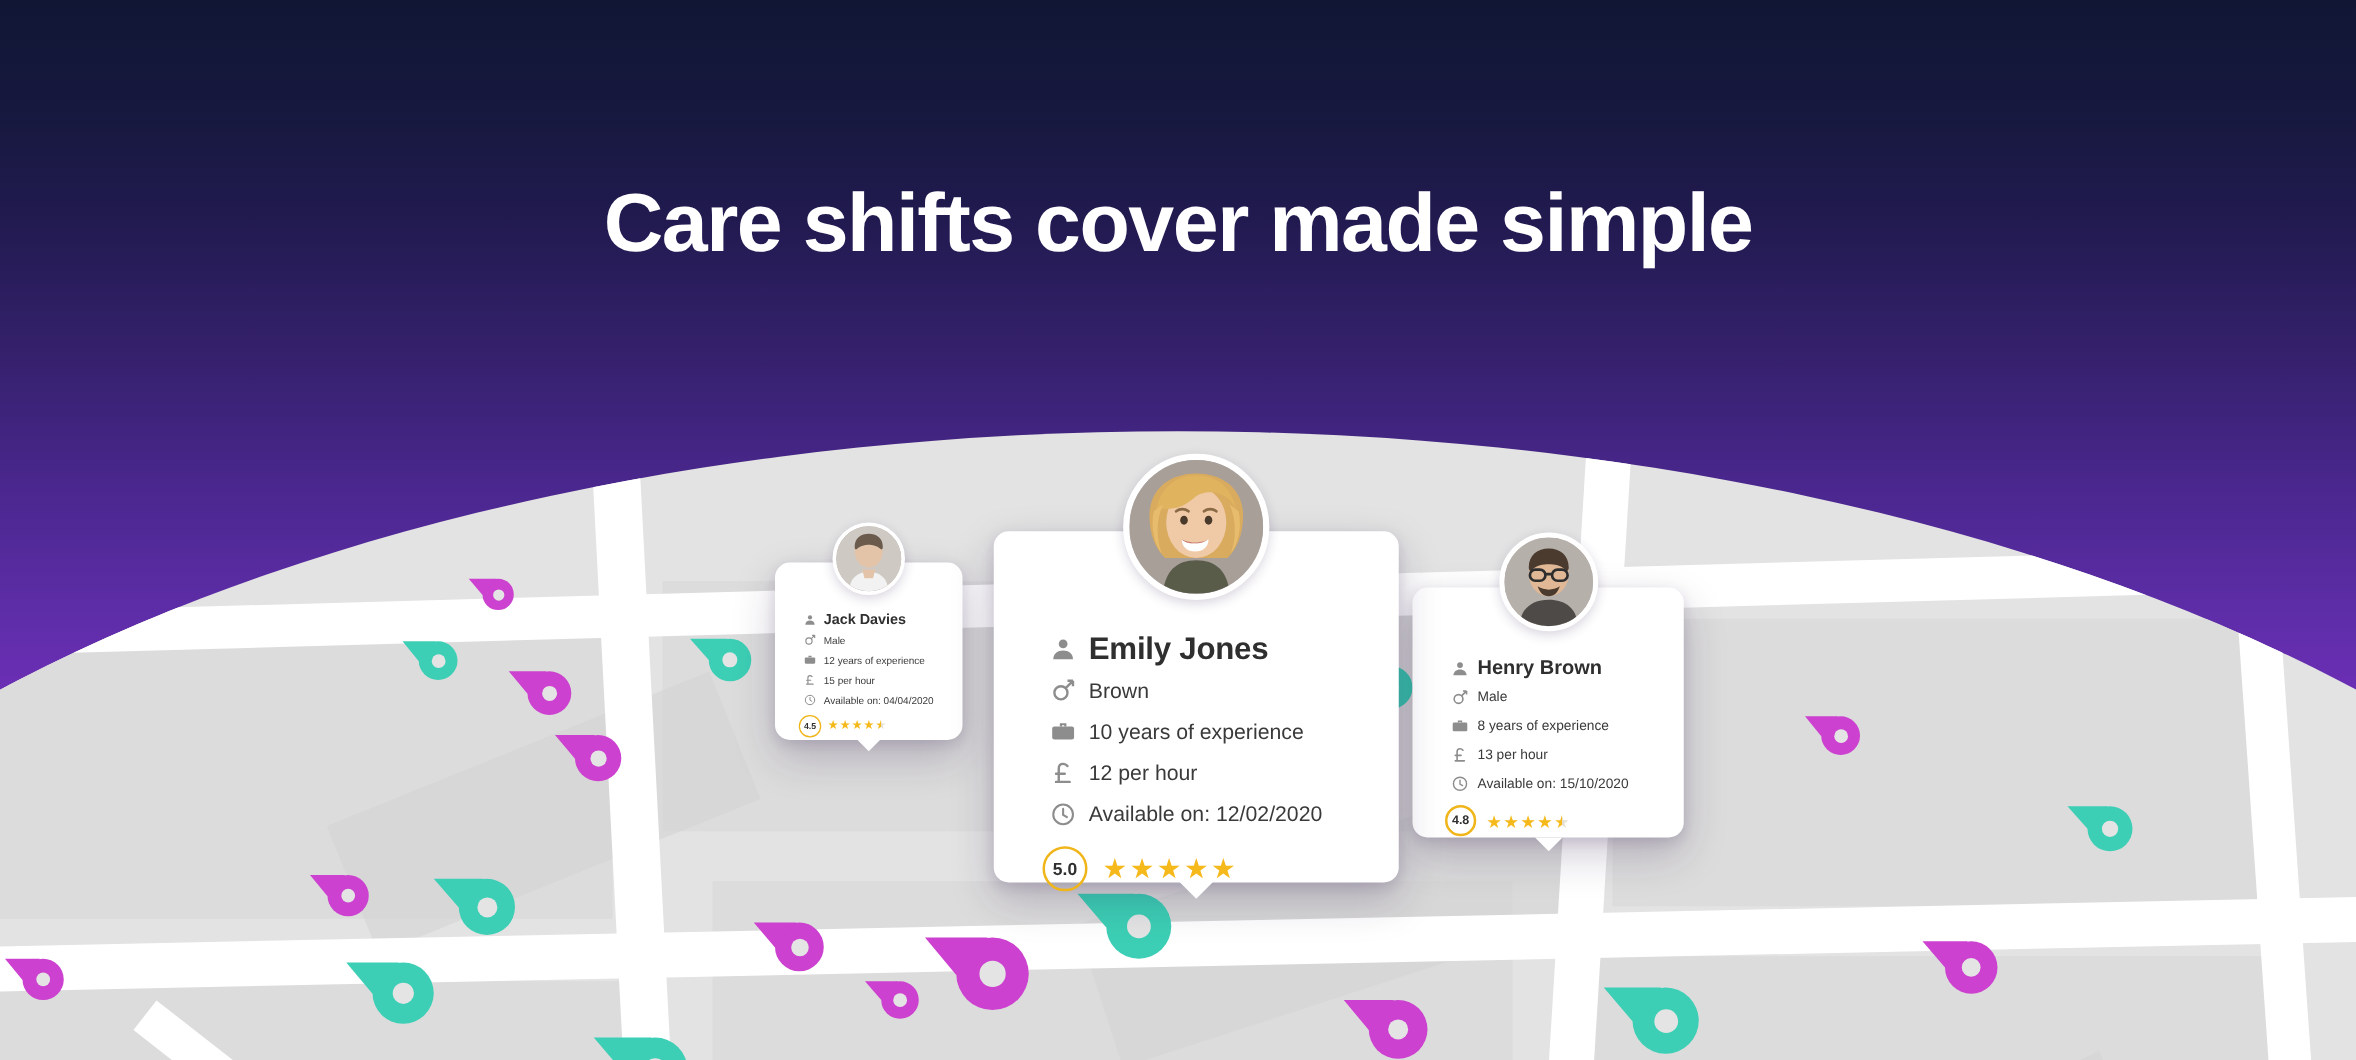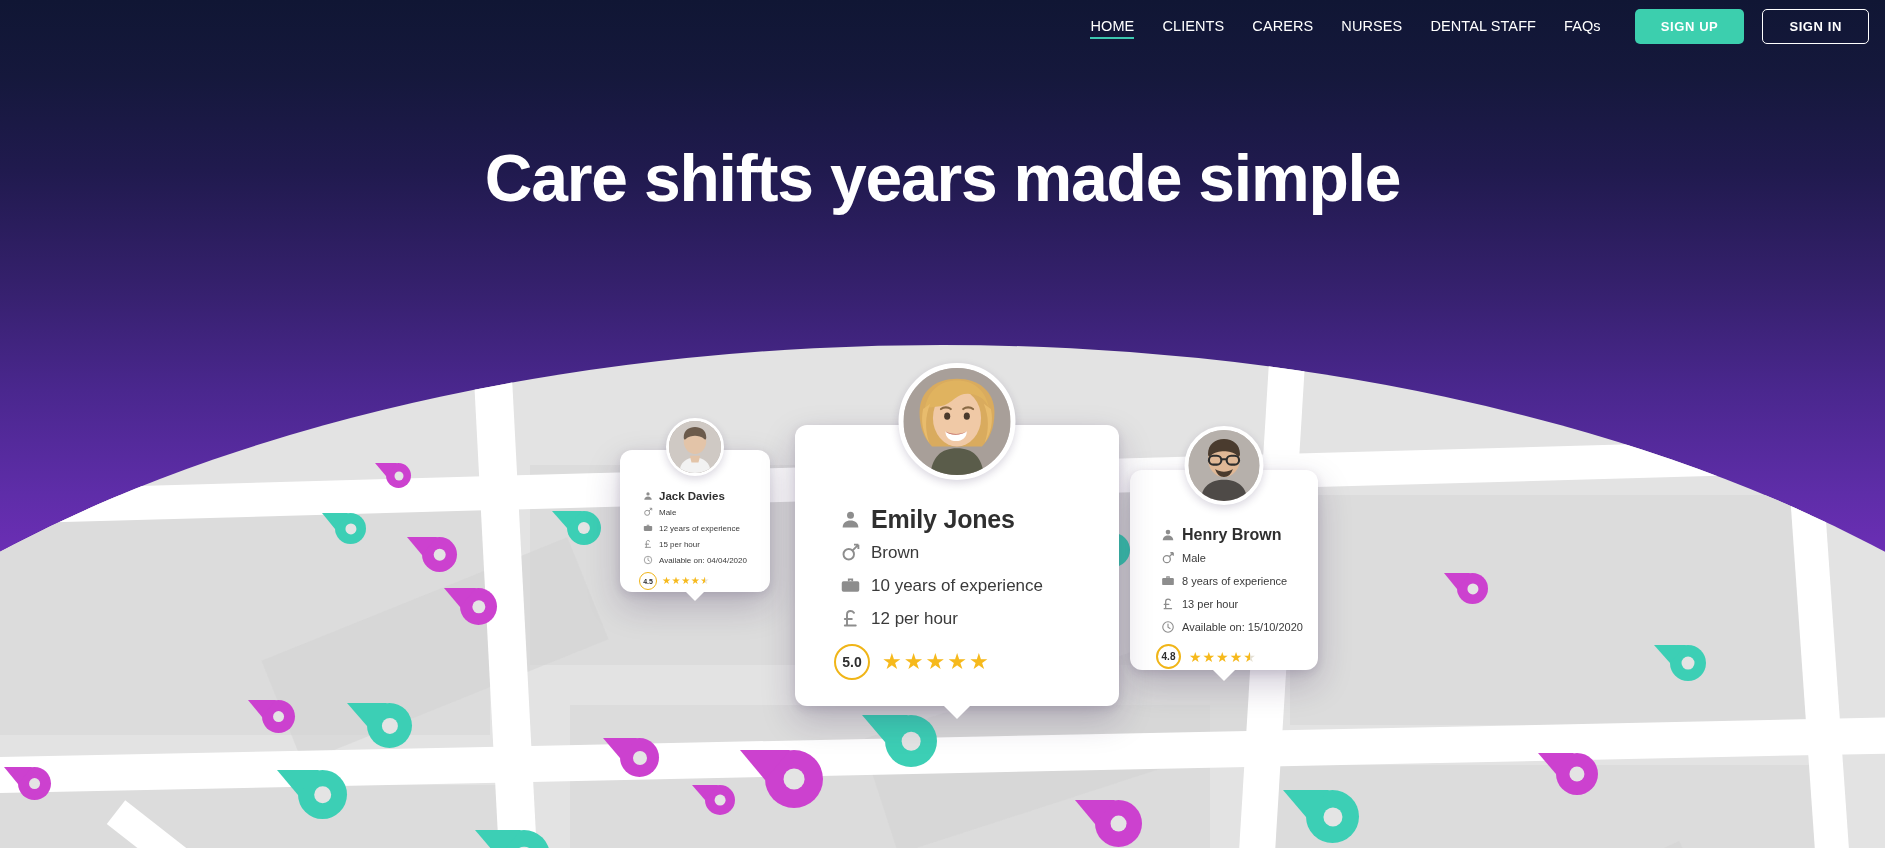--- a/index.html
+++ b/index.html
@@ -212,21 +212,21 @@
   #card-left .row .ico { width:16px; }
   #card-left .row .ico svg { width:10px; height:10px; }
   #card-left .row.name .txt { font-size:11.5px; font-weight:bold; color:#2f2f2f; }
   #card-left .row .txt { font-size:8px; margin-left:3px; }
   #card-left .rate { display:flex; align-items:center; margin:4px 0 0 -1px; }
   #card-left .rate .badge { width:18px; height:18px; font-size:7px; border-width:1.6px; }
   #card-left .rate .stars { margin-left:5px; font-size:10px; letter-spacing:0.6px; }
   #card-left .tail { bottom:-9px; border-left-width:9px; border-right-width:9px; border-top-width:9px; }
 
   
-  #card-right { left:1130px; top:470px; width:188px; height:200px; }
+  #card-right { left:1130px; top:470px; width:217px; height:200px; }
   #card-right .avatar { top:-44px; width:79px; height:79px; border-width:4px; }
   #card-right .rows { padding:53px 0 0 27px; }
   #card-right .row { height:23px; }
   #card-right .row .ico { width:21px; }
   #card-right .row .ico svg { width:14px; height:14px; }
   #card-right .row.name .txt { font-size:16px; font-weight:bold; color:#2f2f2f; }
   #card-right .row .txt { font-size:11px; margin-left:4px; }
   #card-right .rate { display:flex; align-items:center; margin:6px 0 0 -1px; }
   #card-right .rate .badge { width:25px; height:25px; font-size:10px; border-width:2px;text-align:right; }
   #card-right .rate .stars { margin-left:8px; font-size:14px; letter-spacing:1px; }
@@ -391,33 +391,23 @@
       <div class="pin2" style="--w:36px;--c:#3ccfb5;left:2040px;top:300px;"></div>
       <div class="pin-shell" style="--w:36px;--h:36px;--c:#3ccfb5;left:2040px;top:300px;">
           <div class="tip"></div>
         </div>
     </div>
   </div>
 
   <div class="header">
 
 
-    <div class="nav">
-      <div class="nav-item active">HOME</div>
-      <div class="nav-item">CLIENTS</div>
-      <div class="nav-item">CARERS</div>
-      <div class="nav-item">NURSES</div>
-      <div class="nav-item">DENTAL STAFF</div>
-      <div class="nav-item">FAQs</div>
-      <button class="btn btn-signup">SIGN UP</button>
-      <button class="btn btn-signin">SIGN IN</button>
-    </div>
   </div>
 
-  <div class="headline">Care shifts years made simple</div>
+  <div class="headline">Care shifts cover made simple</div>
 
   <div class="card" id="card-left">
     <div class="avatar">
       <svg viewBox="0 0 60 60">
         <rect width="60" height="60" fill="#cfc9c4"></rect>
         <ellipse cx="30" cy="23" rx="13" ry="15" fill="#e3c4a8"></ellipse>
         <path d="M17 19c0-8 6-12 13-12s13 4 13 12c0 2-1 3-2 2-3-3-8-4-11-4s-8 1-11 4c-1 1-2 0-2-2z" fill="#6b5b4c"></path>
         <path d="M12 60c0-12 8-18 18-18s18 6 18 18z" fill="#f2f2f2"></path>
         <path d="M24 40h12l-2 8h-8z" fill="#e3c4a8"></path>
       </svg>
@@ -586,20 +576,29 @@
         <span class="txt">10 years of experience</span>
       </div>
       <div class="row">
         <span class="ico">
           <svg viewBox="0 0 24 24" fill="none" stroke="currentColor" stroke-width="2.2" stroke-linecap="round">
               <path d="M16 5.5c-1-1.3-2.5-2-4-2-2.5 0-4 1.8-4 4.2V20M5.5 20H18M5.5 12.5h8"></path>
             </svg>
         </span>
         <span class="txt">12 per hour</span>
       </div>
+      <div class="row">
+        <span class="ico">
+          <svg viewBox="0 0 24 24" fill="none" stroke="currentColor" stroke-width="1.9">
+              <circle cx="12" cy="12" r="9"></circle>
+              <path d="M12 7v5.5l3.5 2" stroke-linecap="round"></path>
+            </svg>
+        </span>
+        <span class="txt">Available on: 12/02/2020</span>
+      </div>
       <div class="rate">
         <span class="badge">5.0</span>
         <span class="stars">★★★★★</span>
       </div>
     </div>
     <div class="tail"></div>
   </div>
 
 </div>
 

